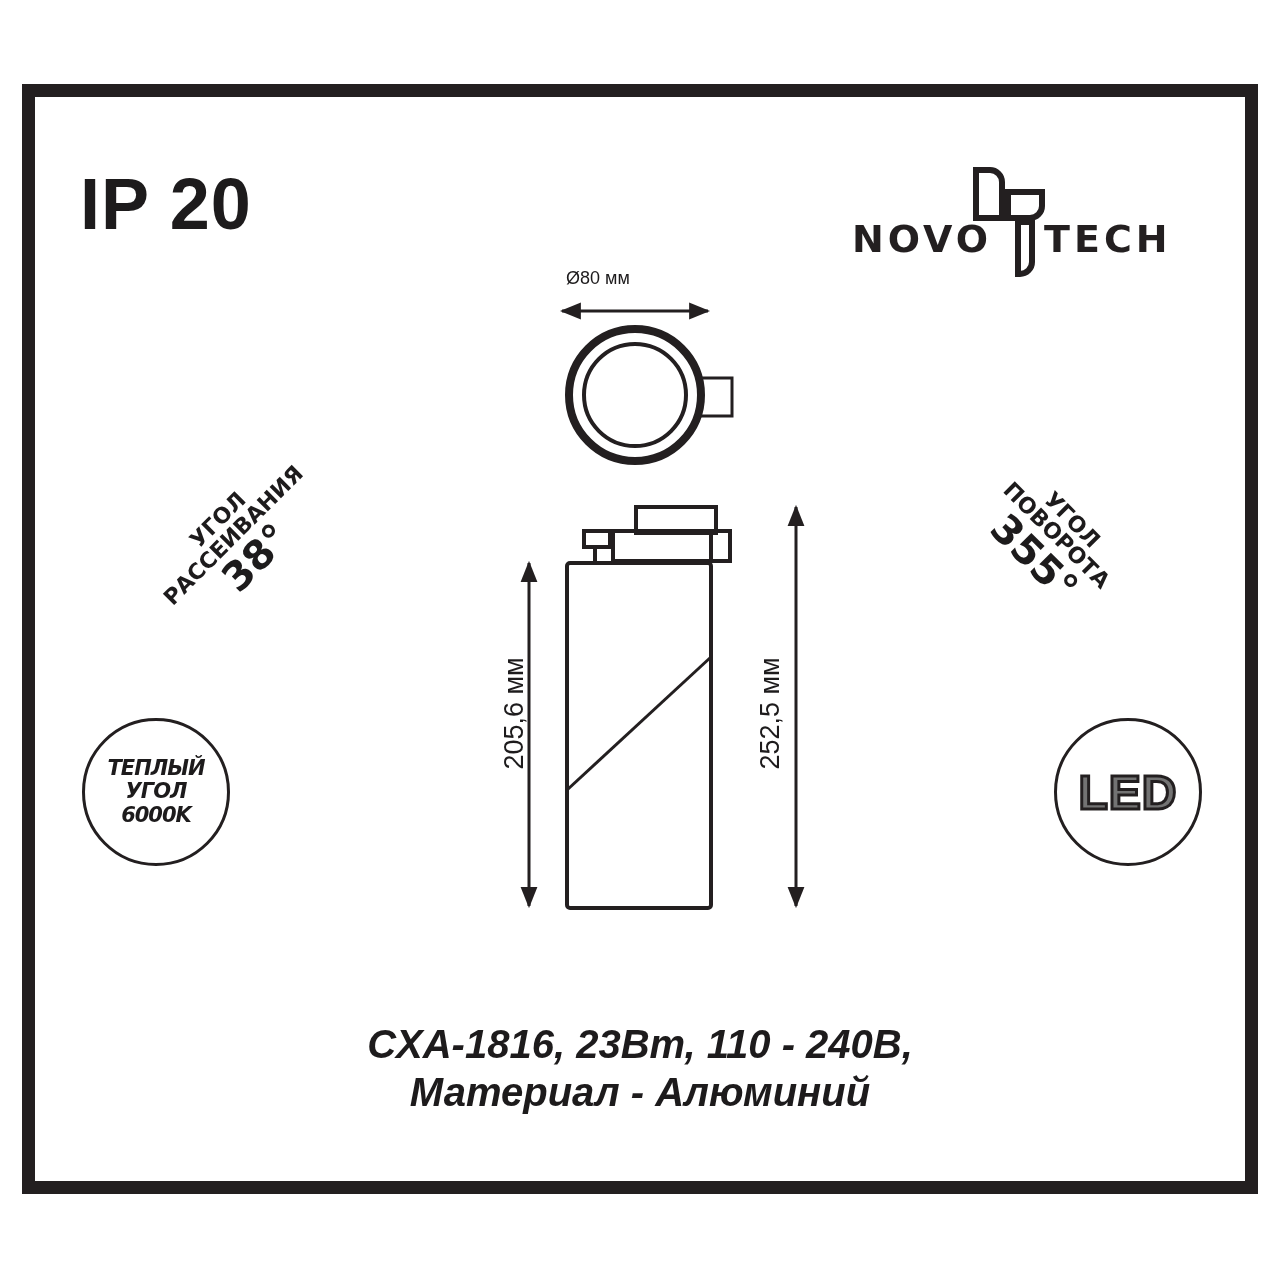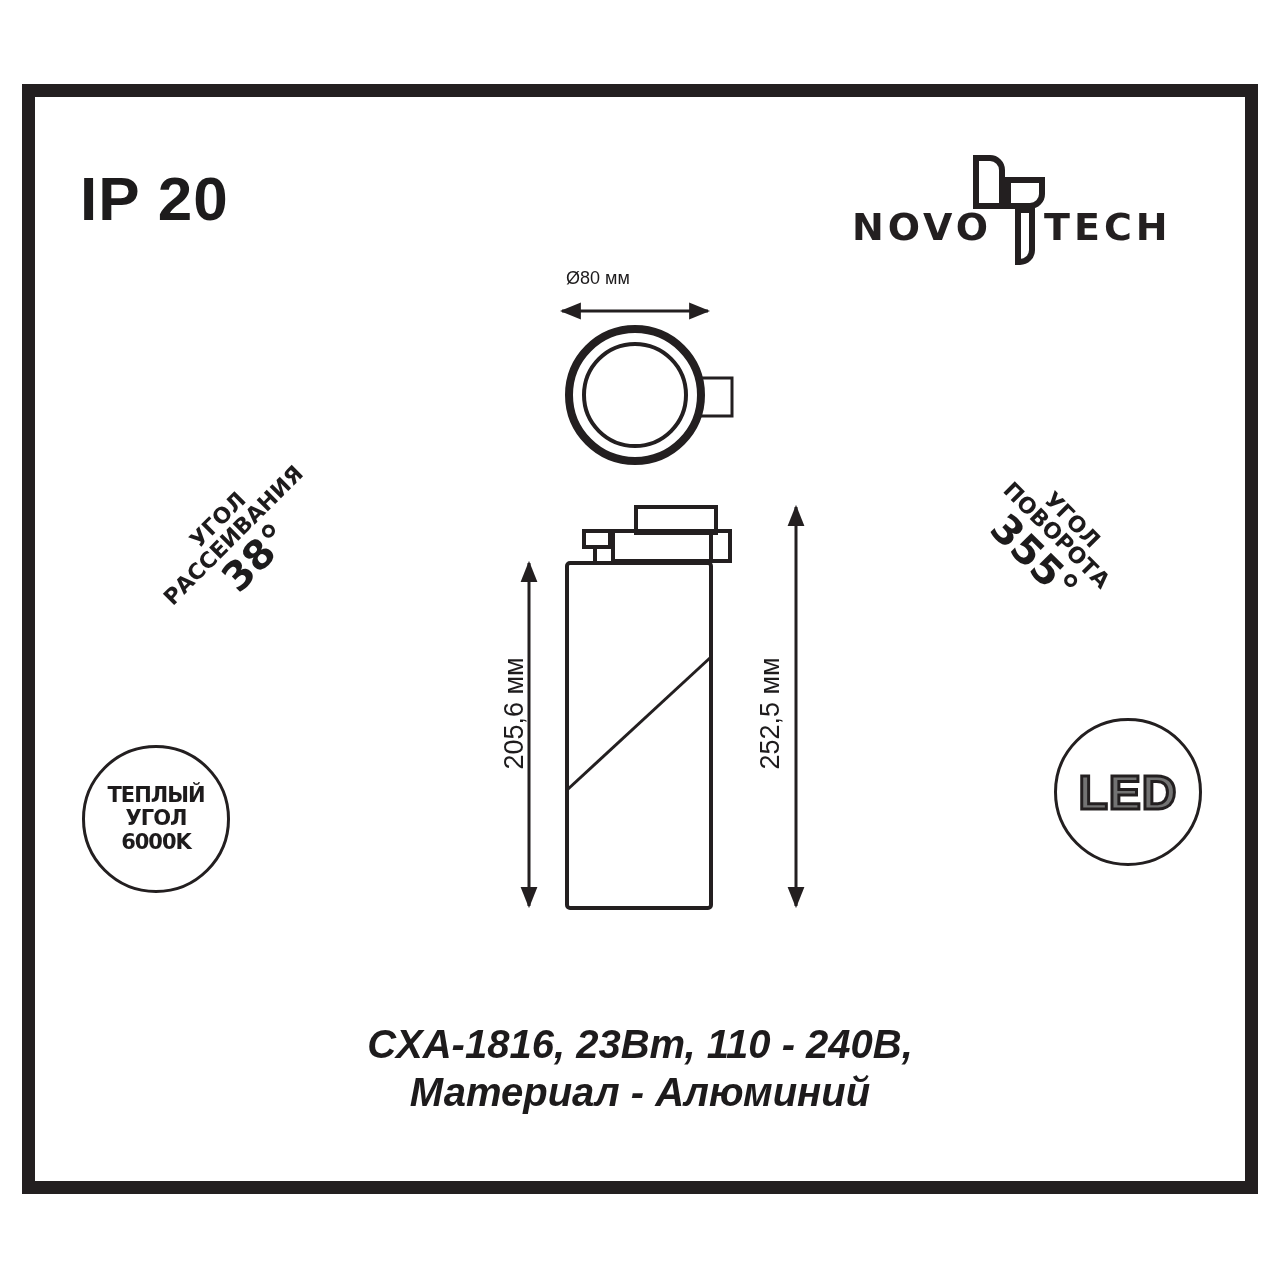--- a/index.html
+++ b/index.html
@@ -1,30 +1,30 @@
 <!DOCTYPE html>
 <html><head>
 <meta charset="utf-8">
 <style>
   html, body { margin:0; padding:0; background:#ffffff; }
   body { width:1280px; height:1280px; position:relative; overflow:hidden; font-family:"Liberation Sans", sans-serif; color:#1d1b1c; }
   .frame { position:absolute; left:22px; top:84px; width:1236px; height:1110px; box-sizing:border-box; border:13px solid #231f20; }
-  .ip { position:absolute; left:80px; top:168px; font-size:62px; font-weight:bold; letter-spacing:1px; line-height:1; }
-  .logo { position:absolute; left:848px; top:152px; width:360px; height:120px; }
+  .ip { position:absolute; left:80px; top:168px; font-size:72px; font-weight:bold; letter-spacing:1px; line-height:1; }
+  .logo { position:absolute; left:848px; top:164px; width:360px; height:120px; }
   .dim-top { position:absolute; left:566px; top:268px; width:160px; font-size:18px; }
   .diagram { position:absolute; left:0; top:0; width:1280px; height:1280px; }
   .rot-label { position:absolute; font-weight:900; text-align:center; line-height:1.0; font-family:"DejaVu Sans", sans-serif; }
   .rot-left { left:120px; top:500px; width:240px; transform:rotate(-45deg); }
   .rot-right { left:930px; top:500px; width:240px; transform:rotate(45deg); }
   .rot-label .l1 { font-size:22px; display:block; }
   .rot-label .l2 { font-size:22px; display:block; }
   .rot-label .l3 { font-size:40px; display:block; }
   .vlabel { position:absolute; font-size:27px; white-space:nowrap; transform:rotate(-90deg); transform-origin:center; }
   .badge { position:absolute; border:3px solid #231f20; border-radius:50%; box-sizing:border-box; display:flex; flex-direction:column; align-items:center; justify-content:center; }
-  .badge-warm { left:82px; top:745px; width:148px; height:148px; }
+  .badge-warm { left:82px; top:718px; width:148px; height:148px;font-style:italic; }
   .badge-warm span { font-weight:900; font-size:21px; line-height:1.12; font-family:"DejaVu Sans", sans-serif; letter-spacing:-1px; }
   .badge-led { left:1054px; top:718px; width:148px; height:148px; }
   .led-text { font-size:48px; font-weight:bold; color:#737373; -webkit-text-stroke:3px #231f20; letter-spacing:1px; }
   .spec { position:absolute; left:0; width:1280px; text-align:center; font-size:40px; font-weight:bold; font-style:italic; }
   .spec1 { top:1022px;text-align:center; }
   .spec2 { top:1070px; }
 </style>
 </head>
 <body>
 

